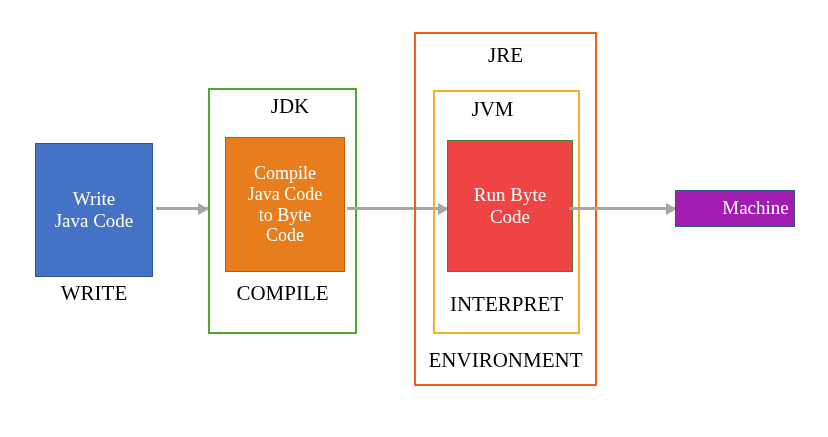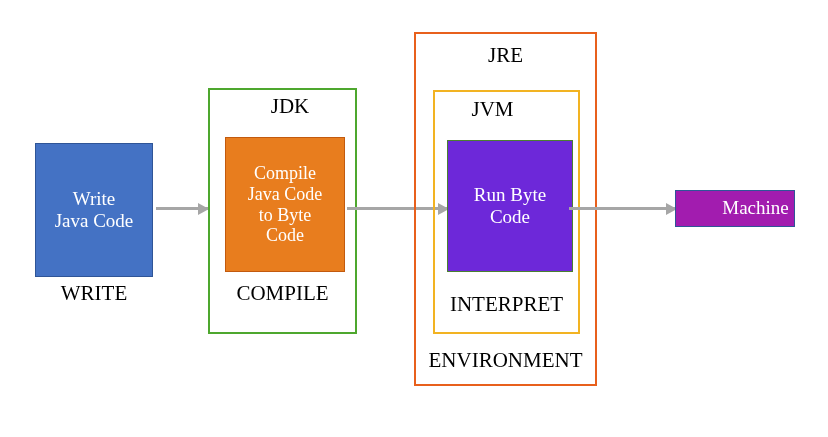--- a/index.html
+++ b/index.html
@@ -55,21 +55,21 @@
   .jre-outer {
     left: 414px; top: 32px;  width: 183px; height: 354px;
     border: 2px solid #E8601C;
   }
   .jvm-outer {
     left: 433px; top: 90px;  width: 147px; height: 244px;
     border: 2px solid #F2B322;
   }
   .run-box {
     left: 447px; top: 140px; width: 126px; height: 132px;
-    background: #6d28d9;
+    background: #ef4444;
     border: 1.5px solid #4A7F31;
     font-size: 19px;
   }
   .machine-box {
     left: 675px; top: 190px; width: 120px; height: 37px;
     background: #a21caf;
     border: 1.5px solid #2F5597;
     font-size: 19px;
     padding-left: 41px;
   }

